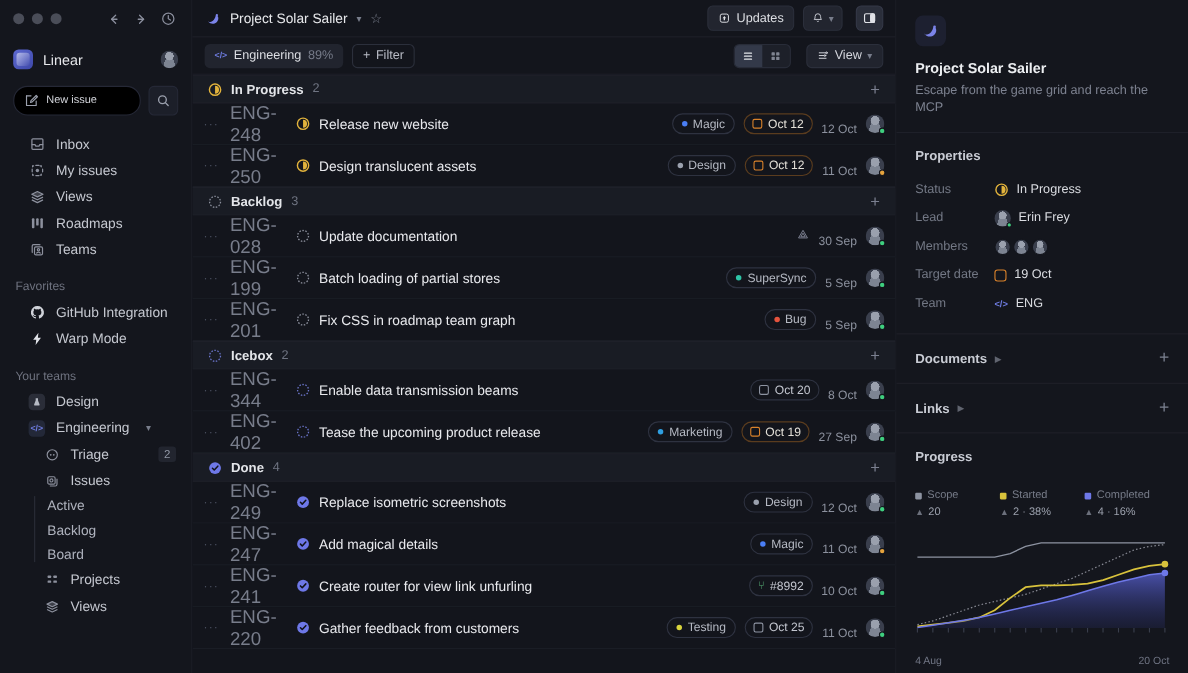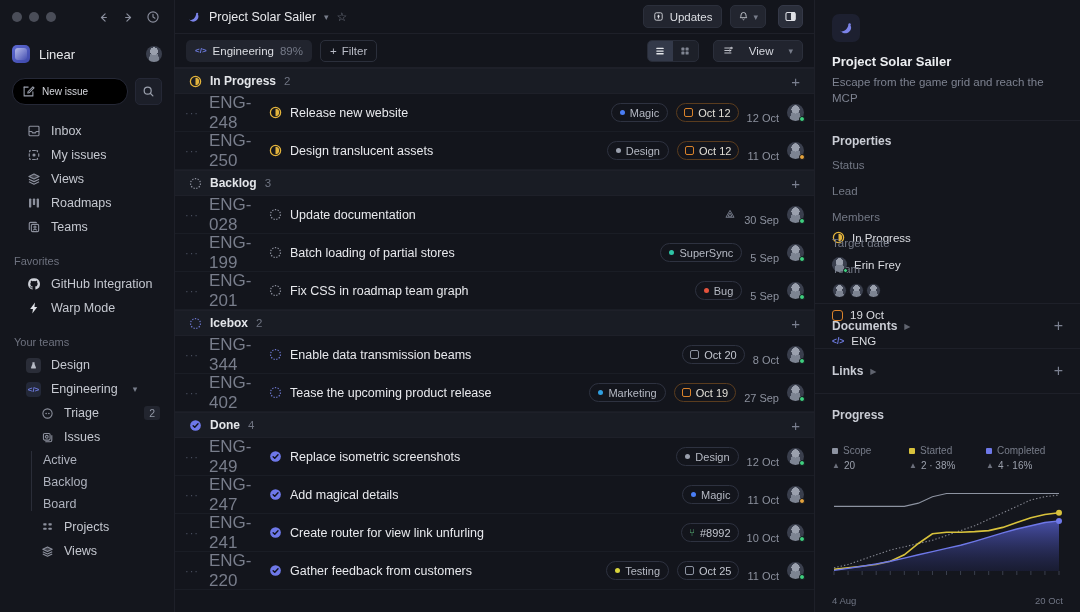--- a/index.html
+++ b/index.html
@@ -142,21 +142,21 @@
   .seg {
     display:flex; background:#1d2029; border:1px solid #282c38; border-radius:5px;
     height:22px; overflow:hidden;
   }
   .seg-item {
     width:25px; display:flex; align-items:center; justify-content:center; color:#80859
     2; color:#808592;
   }
   .seg-item.active { background:#32364400; background:#333949; color:#e4e6ea; }
   .view-btn {
-    display:flex; align-items:center; gap:15px; height:22px; padding:0 9px;
+    display:flex; align-items:center; gap:5px; height:22px; padding:0 9px;
     background:#21242e; border:1px solid #2b2f3b; border-radius:5px;
     color:#d5d7de; font-size:11.5px; margin-left: 6px;
   }
 
   
   .list { flex: 1; overflow: hidden; }
   .group-head {
     height: 26px; display:flex; align-items:center; gap:8px;
     padding: 0 14px 0 14px; background:#191c24;
     border-top:1px solid #1e2029; border-bottom:1px solid #1e2029;
@@ -206,21 +206,21 @@
   .rp-top { padding: 14px 17px 14px 17px; border-bottom: 1px solid #1e2029; }
   .proj-avatar {
     width: 28px; height: 28px; border-radius: 7px; background:#1d2030;
     display:flex; align-items:center; justify-content:center; color:#7b83e8;
     margin-bottom: 12px;
   }
   .rp-title { color:#eceef1; font-size:13px; font-weight:600; margin-bottom:6px; }
   .rp-desc { color:#7d8290; font-size:11.5px; line-height:1.35; }
   .rp-sec { padding: 13px 17px 14px 17px; border-bottom: 1px solid #1e2029; }
   .rp-sec-title { color:#c9ccd4; font-size:12px; font-weight:600; margin-bottom: 11px; }
-  .prop-row { display:flex; height:26px;flex-direction:column; }
+  .prop-row { display:flex; align-items:center; height:26px; }
   .prop-key { color:#737885; font-size:11.5px; width:72px; flex:0 0 72px; }
   .prop-val { display:flex; align-items:center; gap:7px; color:#dbdde2; font-size:11.5px; }
   .stack { display:flex; }
   .stack .avatar { width:15px; height:15px; border:1.5px solid #14161d; }
   .stack .avatar + .avatar { margin-left:-5px; }
   .rp-collapse { display:flex; align-items:center; padding: 14px 17px;
                  border-bottom:1px solid #1e2029; }
   .rp-collapse .lbl { color:#c9ccd4; font-size:12px; font-weight:600; }
   .rp-collapse .tri { color:#60646f; font-size:8px; margin-left:7px; }
   .rp-collapse .plus { margin-left:auto; color:#7b8090; font-size:16px; line-height:1; }

